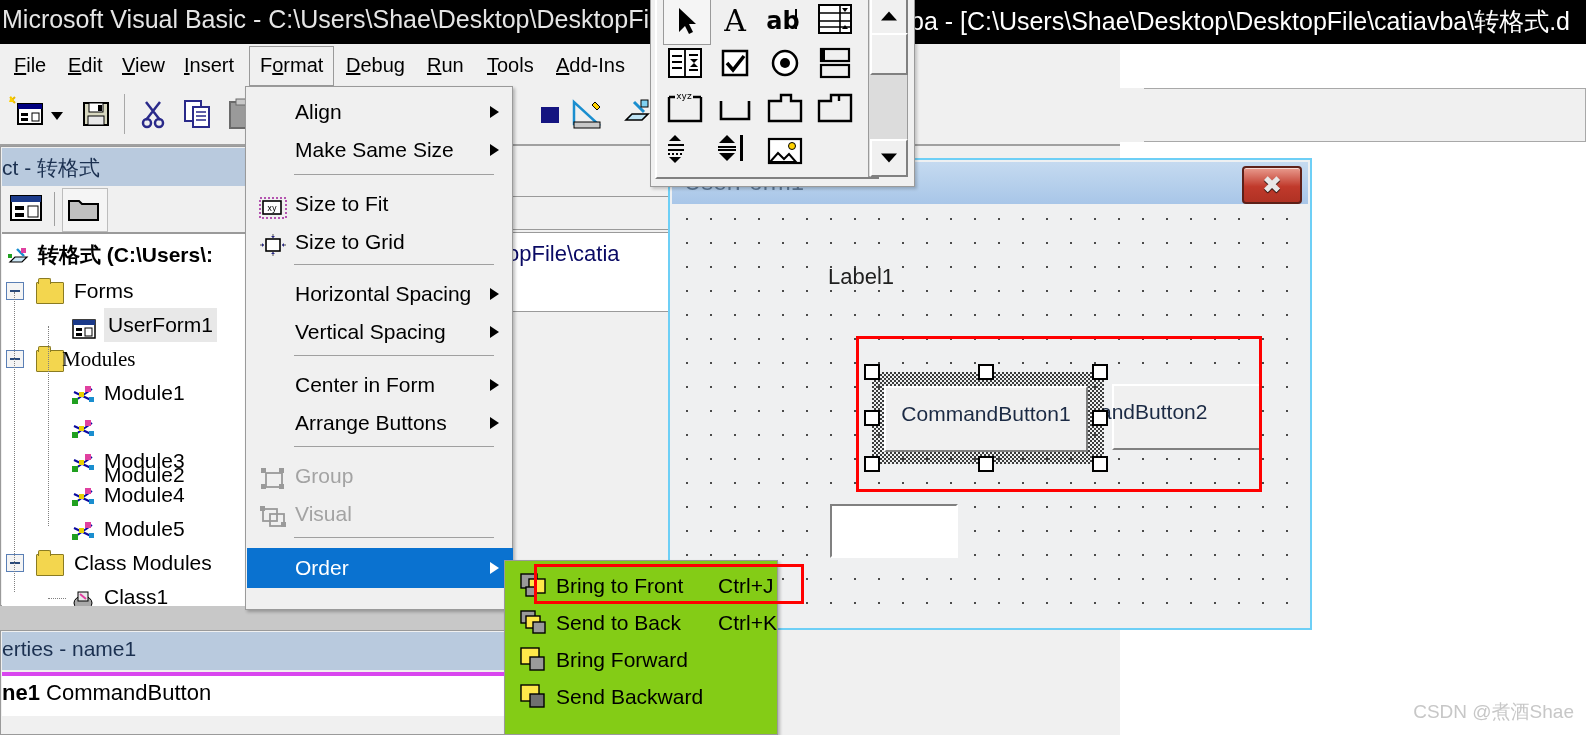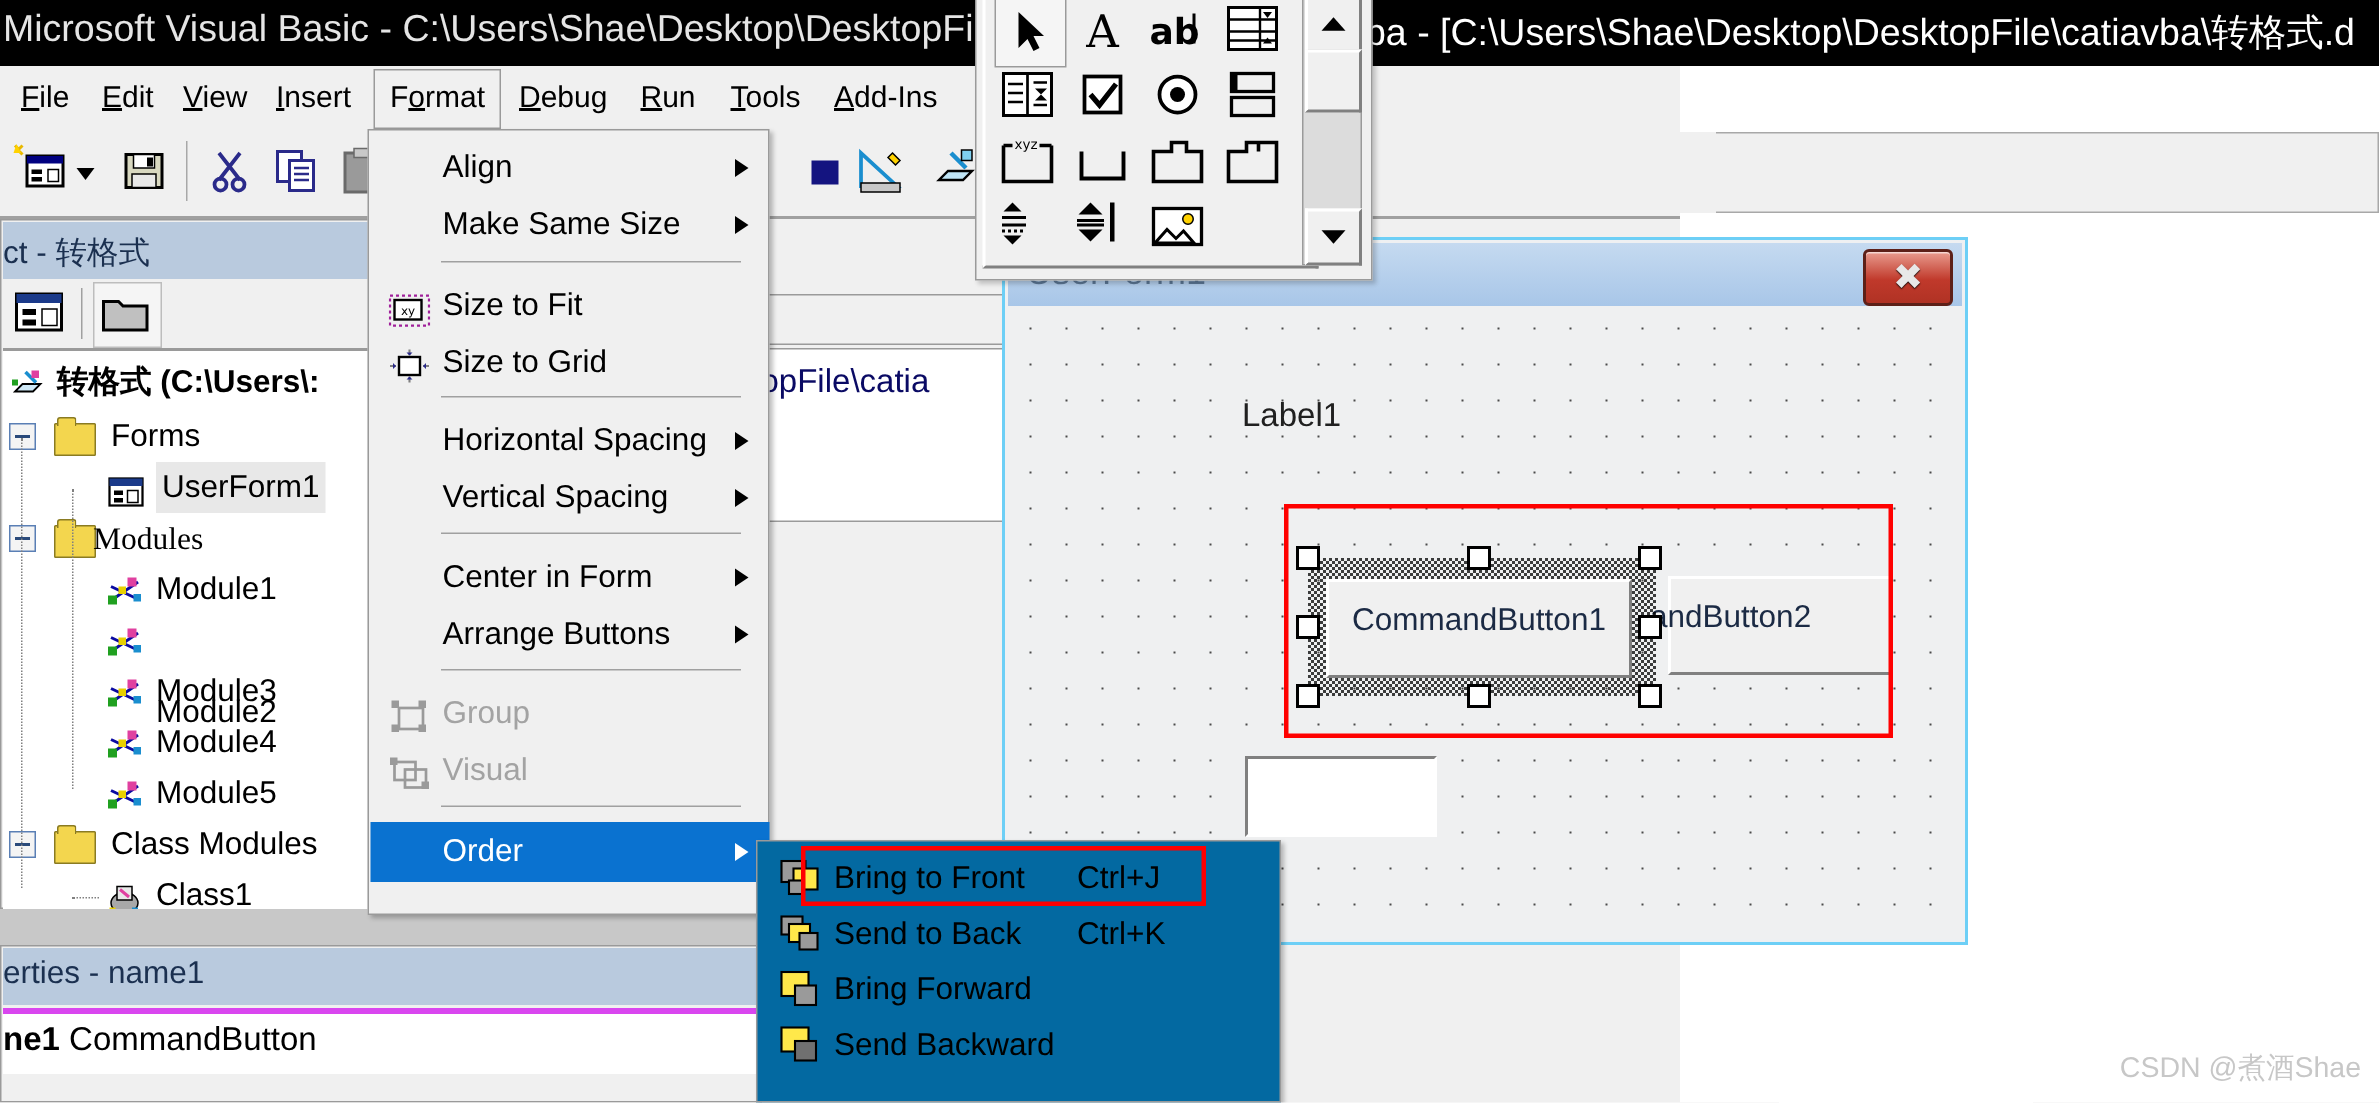--- a/index.html
+++ b/index.html
@@ -76,21 +76,21 @@
   .mi{position:absolute;left:1px;width:266px;height:38px;line-height:38px;font-size:21px;color:#000;white-space:nowrap;}
   .mi .mtxt{position:absolute;left:48px;top:0;}
   .mi .arrow{position:absolute;right:14px;top:13px;width:0;height:0;border-left:9px solid #000;border-top:6px solid transparent;border-bottom:6px solid transparent;}
   .mi.disabled .mtxt{color:#a3a3a3;}
   .mi.hl{background:#0a72d0;}
   .mi.hl .mtxt{color:#ffffff;}
   .mi.hl .arrow{border-left-color:#ffffff;}
   .msep{position:absolute;left:48px;width:200px;height:1px;background:#a0a0a0;}
 
   
-  #order-menu{left:504px;top:560px;width:350px;height:175px;background:#0369a1;border:1px solid #9a9a9a;box-shadow:2px 2px 3px rgba(0,0,0,.25);box-sizing:border-box;}
+  #order-menu{left:504px;top:560px;width:274px;height:175px;background:#84cc16;border:1px solid #9a9a9a;box-shadow:2px 2px 3px rgba(0,0,0,.25);box-sizing:border-box;}
   .omi{position:absolute;left:1px;width:323px;height:37px;line-height:37px;font-size:21px;color:#000;white-space:nowrap;}
   .omi .otxt{position:absolute;left:50px;top:0;}
   .omi .okey{position:absolute;left:212px;top:0;}
 
   
   .redbox{position:absolute;border:3px solid #ff0000;box-sizing:border-box;pointer-events:none;}
 
   
   #toolbox{left:650px;top:-8px;width:265px;height:195px;background:#f0f0f0;border:1px solid #9a9a9a;box-shadow:2px 2px 3px rgba(0,0,0,.2);box-sizing:border-box;}
   #tb-inner{position:absolute;left:4px;top:2px;width:220px;height:180px;background:#f0f0f0;border:2px solid;border-color:#ffffff #808080 #808080 #ffffff;}
@@ -397,21 +397,21 @@
       </span>
       <span class="lbl" style="left:98px;">Class1</span>
     </div>
 
     <div class="abs" style="left:12px;top:58px;width:1px;height:300px;border-left:1px dotted #808080;"></div>
     <div class="abs" style="left:46px;top:92px;width:1px;height:200px;border-left:1px dotted #808080;"></div>
     <div class="abs" style="left:46px;top:364px;width:18px;height:1px;border-top:1px dotted #808080;"></div>
   </div>
 </div>
 
-<div class="abs" style="left:510px;top:232px;width:160px;height:116px;background:#ffffff;border:1px solid #9a9a9a;box-sizing:border-box;overflow:hidden;">
+<div class="abs" style="left:510px;top:232px;width:160px;height:80px;background:#ffffff;border:1px solid #9a9a9a;box-sizing:border-box;overflow:hidden;">
   <span class="abs" style="left:-4px;top:8px;font-size:22px;color:#0a0a64;white-space:nowrap;">opFile\catia</span>
 </div>
 <div class="abs" style="left:510px;top:196px;width:160px;height:34px;background:#f0f0f0;border:1px solid #9a9a9a;box-sizing:border-box;"></div>
 
 <div class="abs" id="gapstrip"></div>
 <div class="abs" id="props">
   <div id="props-cap">
     <span class="cap">erties - name1</span>
   </div>
   <div id="props-combo">

